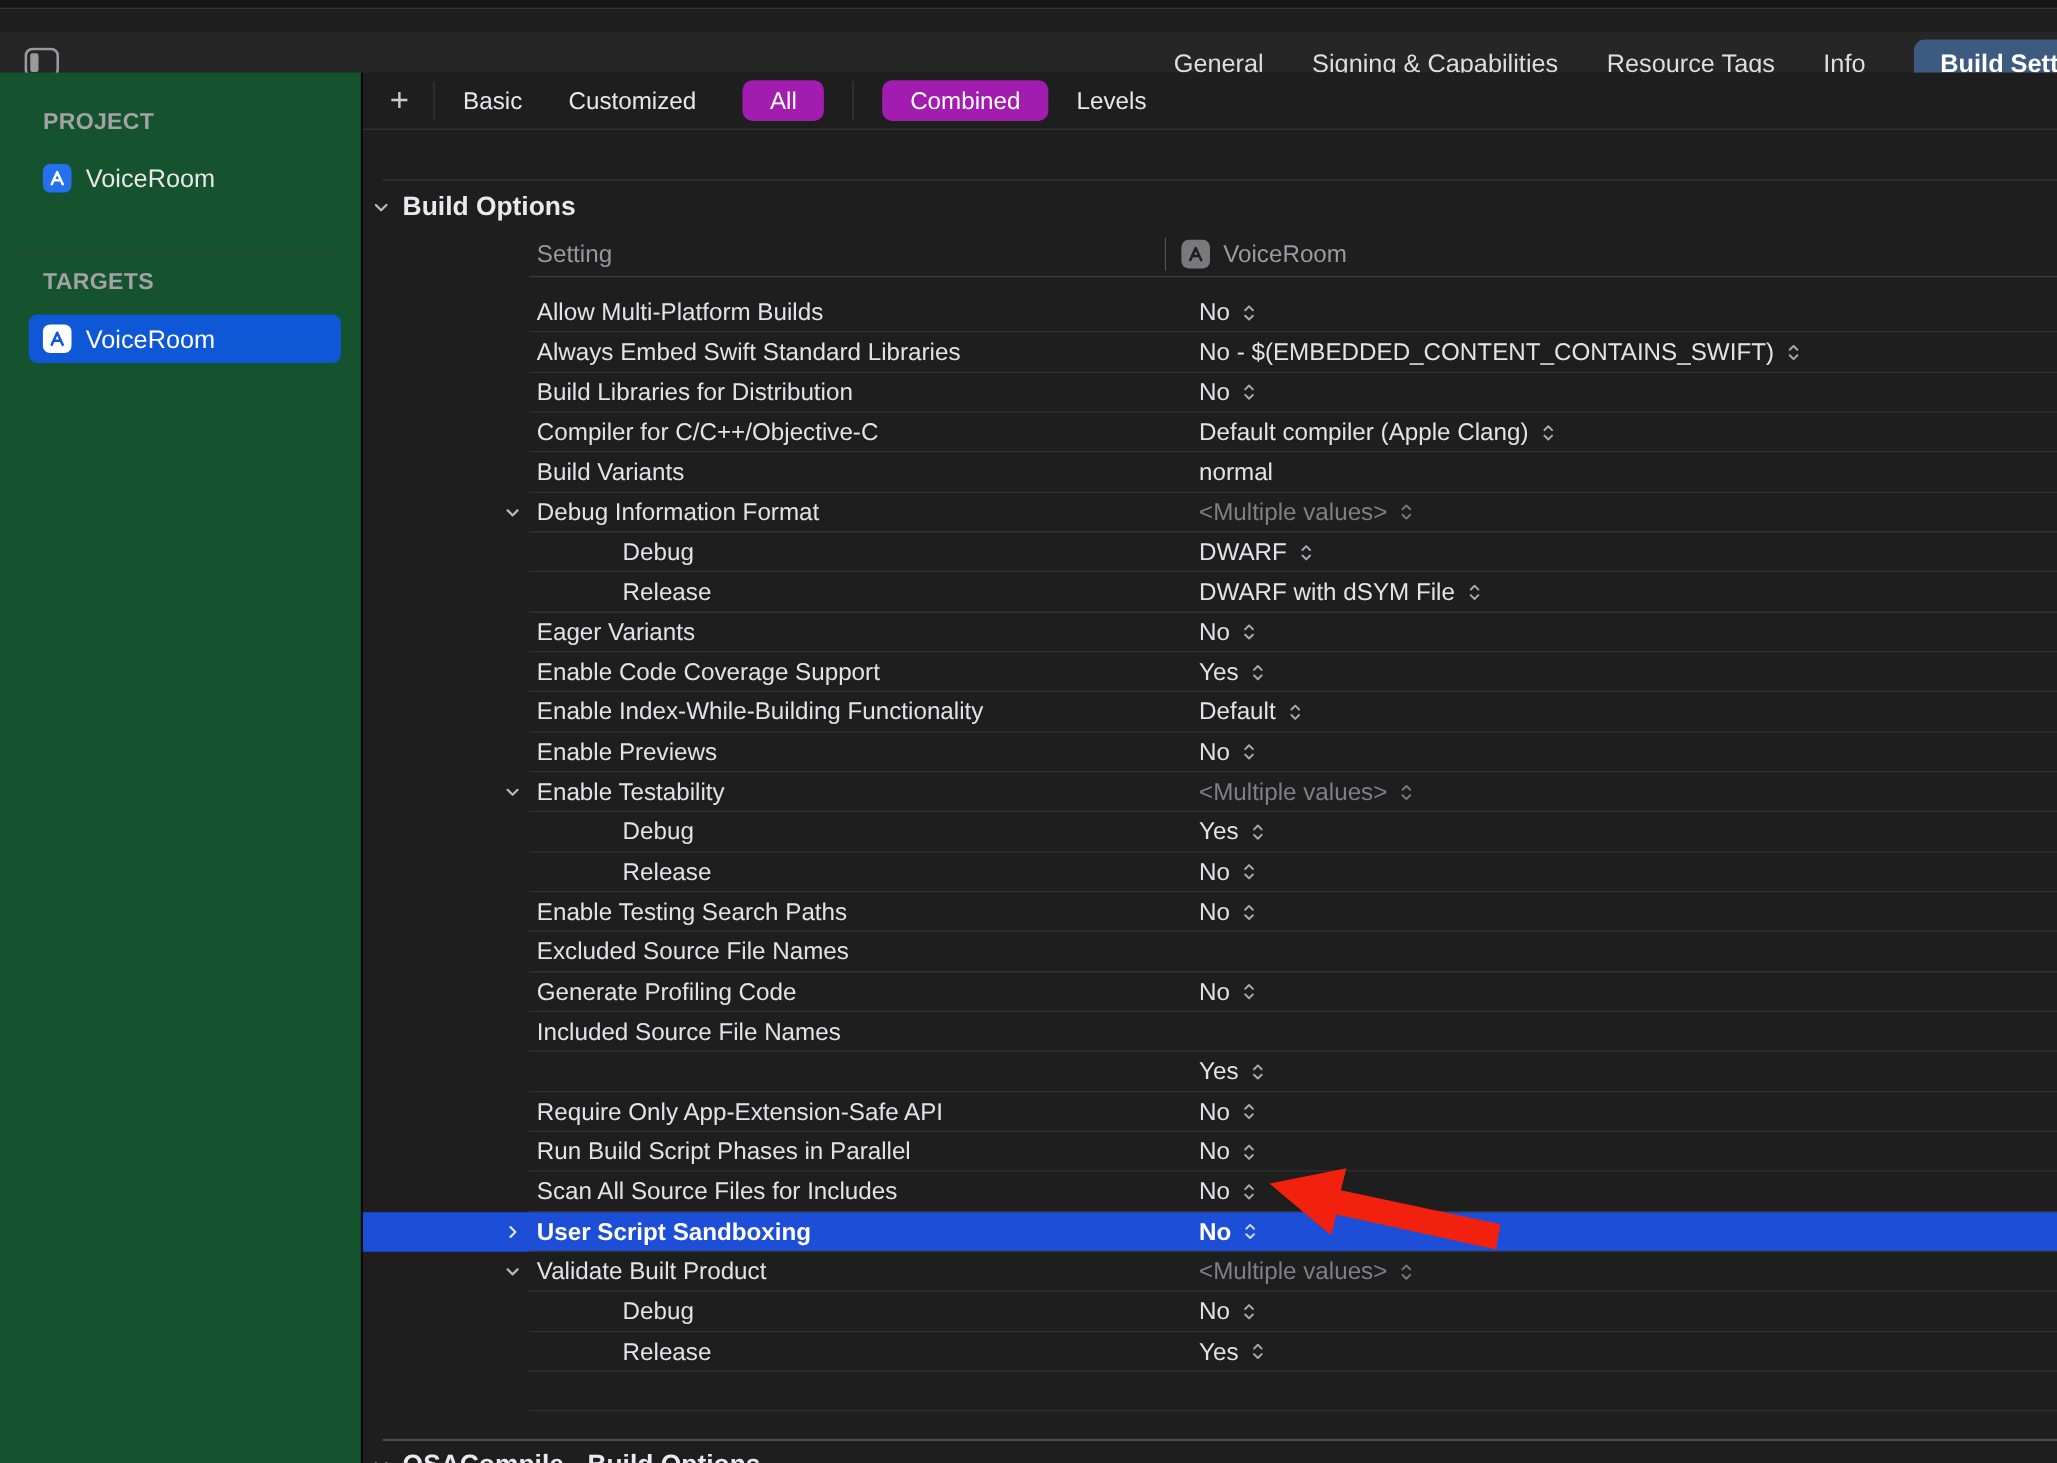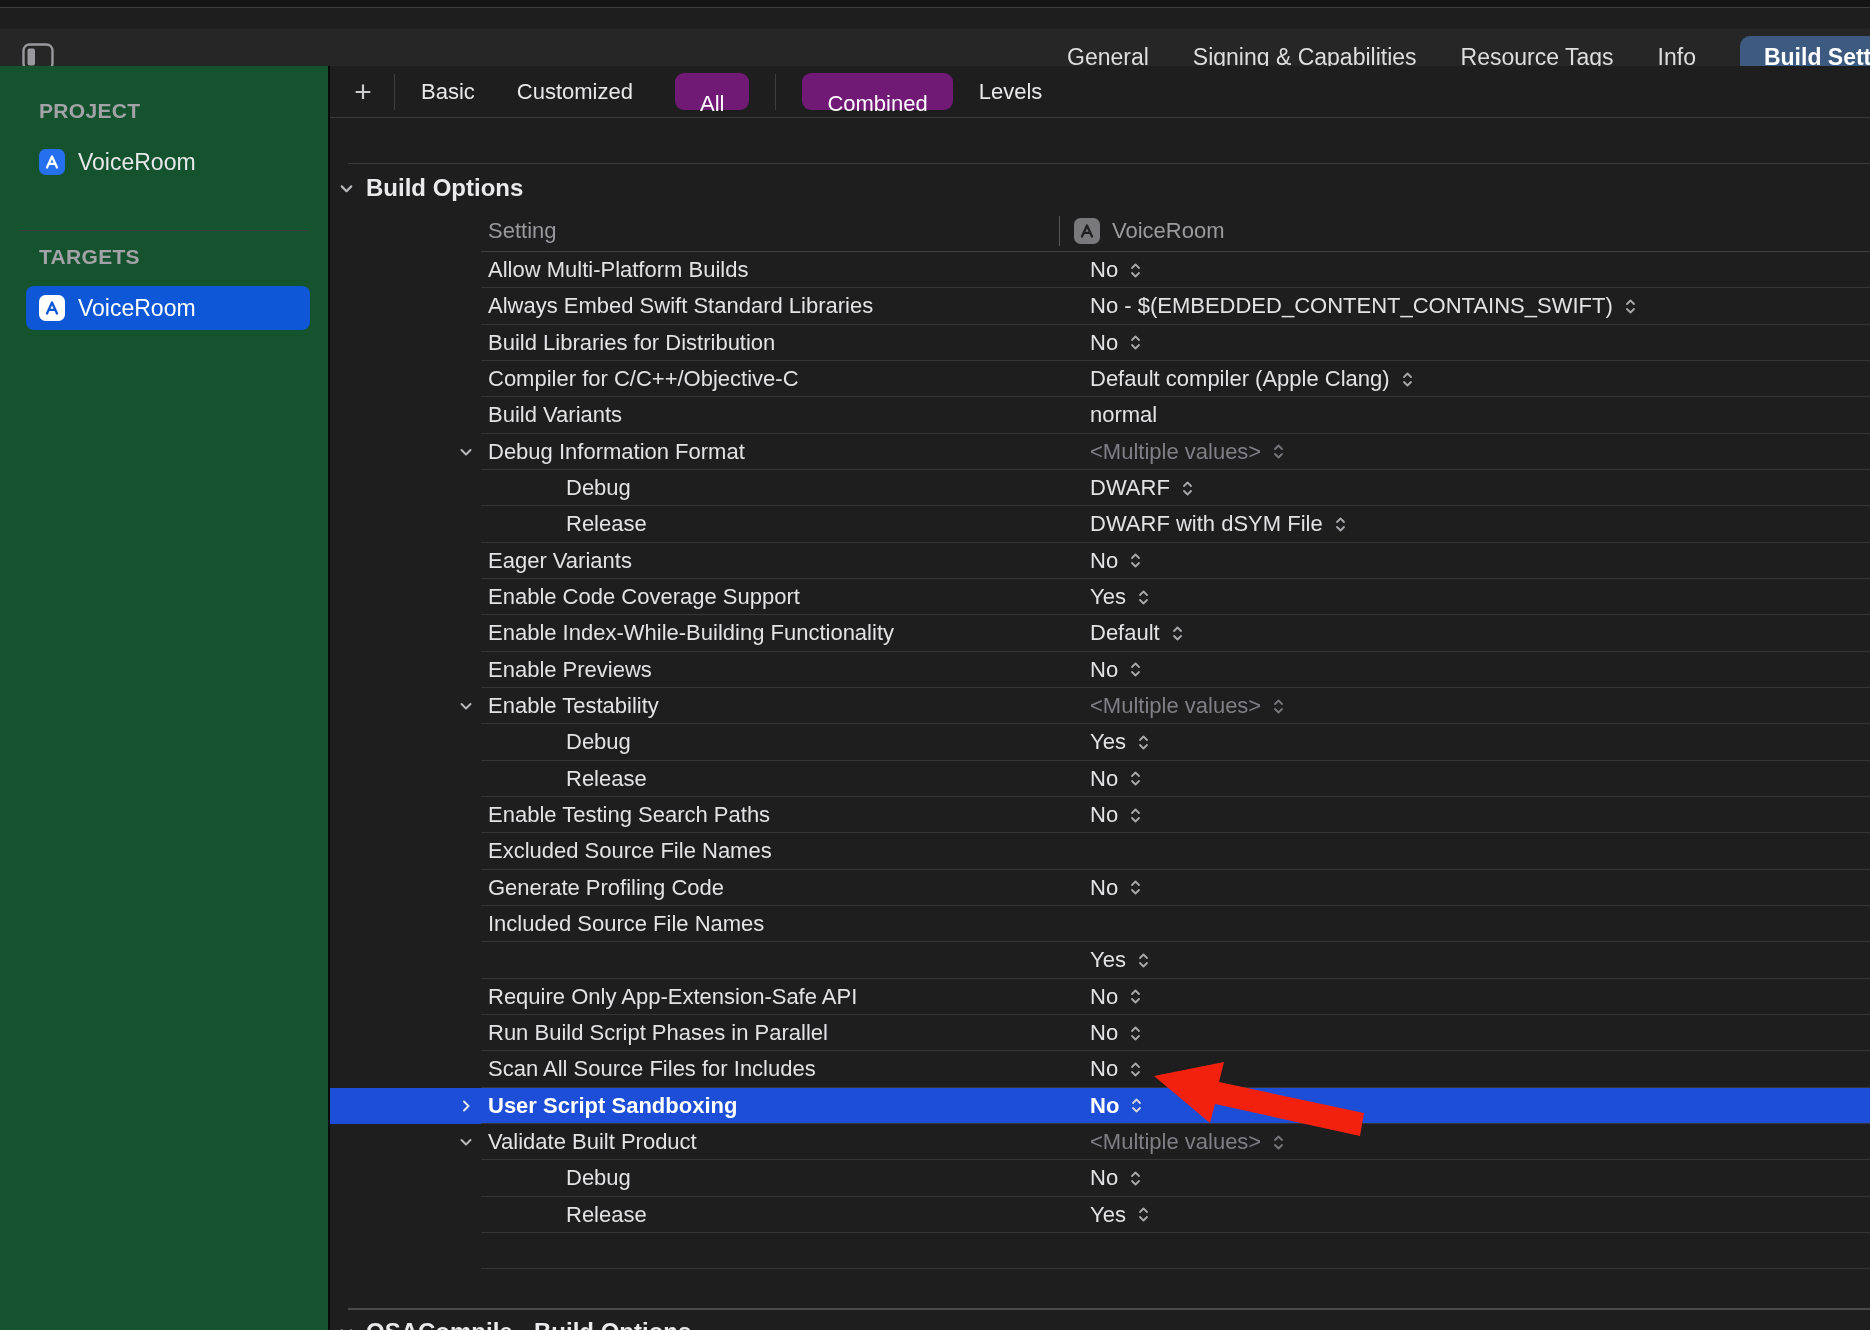--- a/index.html
+++ b/index.html
@@ -40,41 +40,41 @@
   .content { position:absolute; top:66px; left:330px; width:1540px; height:1264px;
              background:#1e1e1f; overflow:hidden; }
 
   .filterbar { position:absolute; top:0; left:0; right:0; height:52px;
                border-bottom:1px solid #3a3a3c; display:flex; align-items:center;
                padding-left:18px; font-size:22px; color:#e8e8ea; }
   .add-button { width:30px; text-align:center; font-size:30px; font-weight:300;
                 color:#cbcbcd; cursor:pointer; margin-right:16px; }
   .filter-divider { width:1px; height:36px; background:#3e3e40; margin-right:26px; }
   .filter-item { margin-right:42px; cursor:pointer; }
-  .filter-pill { background:#701a75; color:#ffffff; height:37px; line-height:37px;
-                 border-radius:9px; padding:12px 25px; margin-right:26px; cursor:pointer; }
+  .filter-pill { background:#a21caf; color:#ffffff; height:37px; line-height:37px;
+                 border-radius:9px; padding:0 25px; margin-right:26px; cursor:pointer; }
 
   .content-topline { position:absolute; left:18px; right:0; top:97px; height:1px;
                      background:#3b3b3d; }
 
   .section-header { position:absolute; left:8px; top:104px; height:36px; display:flex;
                     align-items:center; gap:11px; font-size:24px; font-weight:700;
                     color:#eaeaec; }
   .chev { display:flex; color:#b9b9bc; }
 
   .table-header { position:absolute; top:143px; left:0; right:0; height:43px; }
   .table-header .underline { position:absolute; left:151px; right:0; bottom:0; height:1px;
                              background:#404043; }
   .col-setting { position:absolute; left:158px; top:0; line-height:43px; font-size:22px;
                  color:#97979c; }
   .col-target { position:absolute; left:729px; top:0; height:43px; display:flex;
                 align-items:center; gap:11px; font-size:22px; color:#9b9b9e; }
   .col-vbar { width:1px; height:30px; background:#56565a; margin-right:2px; }
 
-  .rows { position:absolute; top:186px; left:0; right:0; }
+  .rows { position:absolute; top:200px; left:0; right:0; }
   .settings-row { position:relative; height:36.34px; font-size:22px; color:#e3e3e5; }
   .settings-row.highlight { background:#1d4ed8; }
   .row-chev { position:absolute; left:128px; top:50%; transform:translateY(-50%);
               display:flex; color:#b9b9bc; }
   .row-chev.right { transform:translateY(-50%) rotate(-90deg); color:#e8e8ea; }
   .row-label { position:absolute; left:158px; line-height:36.34px; white-space:nowrap; }
   .row-label.ind1 { left:236px; }
   .row-value { position:absolute; left:760px; height:36.34px; display:flex;
                align-items:center; gap:10px; white-space:nowrap; }
   .stepper-wrap { display:flex; color:#a9a9ad; }

